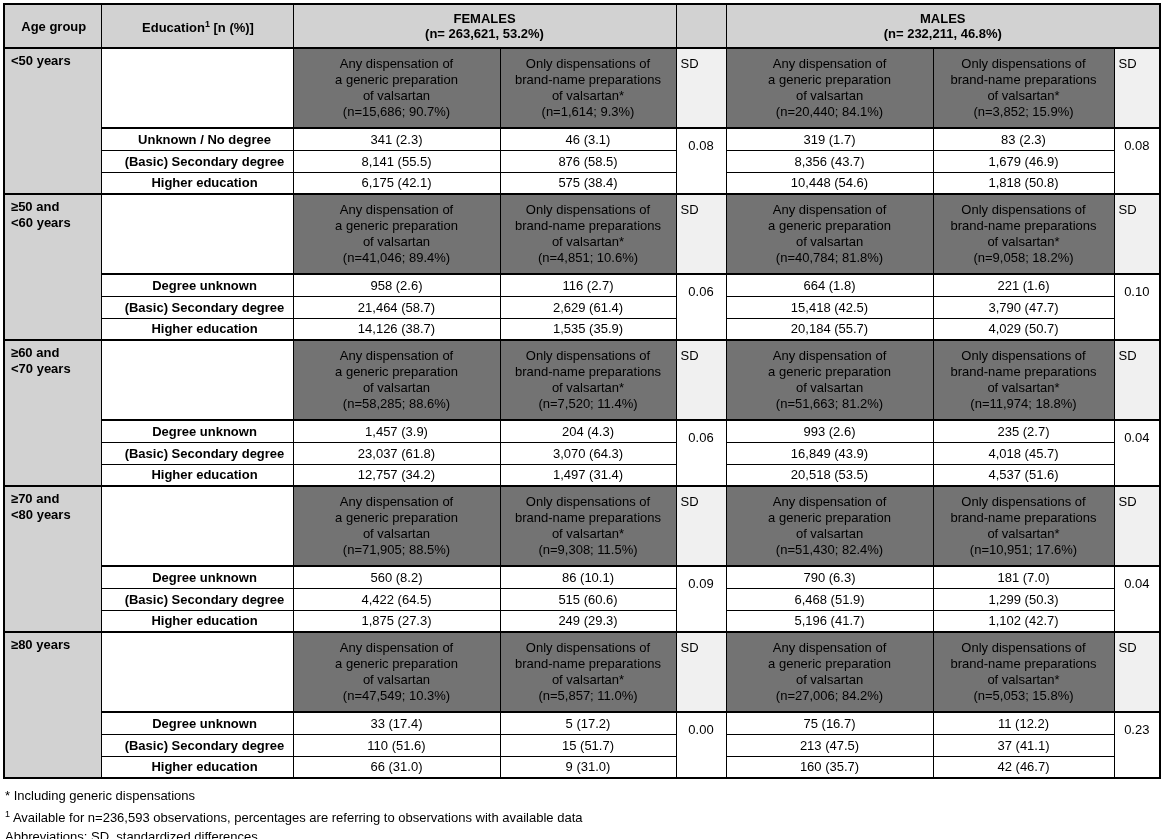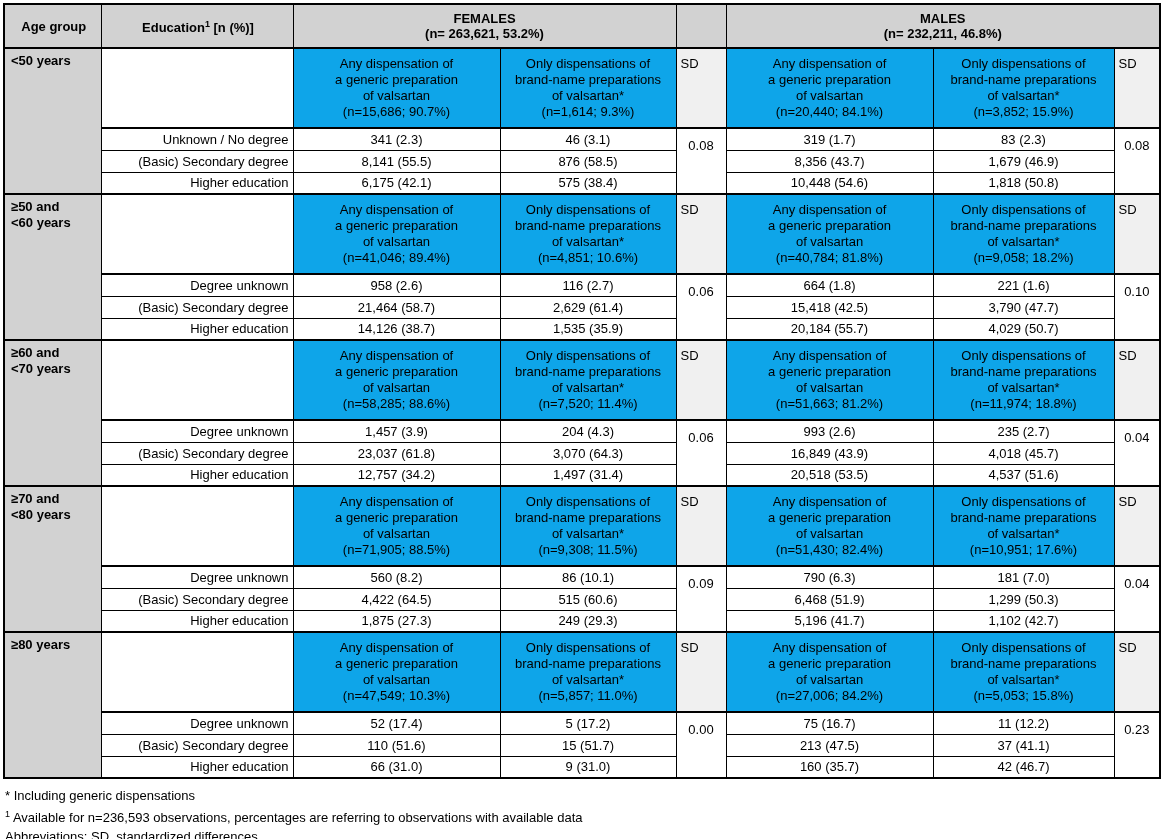--- a/index.html
+++ b/index.html
@@ -38,21 +38,21 @@
     font-weight: bold;
     text-align: center;
     border-bottom: 2px solid #000;
     line-height: 15px;
   }
   th.left-head { text-align: left; padding-left: 6px; }
   
   tr.subheader-row { height: 80px; }
   tr.subheader-row td { border-top: 2px solid #000; }
   td.sub-cell {
-    background: #0ea5e9;
+    background: #737373;
     text-align: center;
     line-height: 16px;
     font-weight: normal;
   }
   td.sd-head-cell {
     background: #f0f0f0;
     text-align: left;
     vertical-align: top;
     padding-top: 7px;
   }
@@ -63,22 +63,22 @@
     font-weight: bold;
     text-align: left;
     vertical-align: top;
     padding: 4px 4px 0 6px;
     line-height: 16px;
   }
   
   tr.data-row { height: 22px; }
   tr.data-row.first td { border-top: 2px solid #000; }
   td.edu-label-cell {
-    font-weight: normal;
-    text-align: right;
+    font-weight: bold;
+    text-align: center;
     padding-left: 19px;
   }
   td.value-cell { text-align: center; }
   td.sd-value-cell {
     text-align: center;
     vertical-align: top;
     padding-top: 9px;
   }
   sup { font-size: 9px; }
   
@@ -371,21 +371,21 @@
           <td class="sub-cell">
             <div>Only dispensations of</div>
             <div>brand-name preparations</div>
             <div>of valsartan*</div>
             <div>(n=5,053; 15.8%)</div>
           </td>
           <td class="sd-head-cell">SD</td>
         </tr>
         <tr class="data-row first">
           <td class="edu-label-cell">Degree unknown</td>
-          <td class="value-cell">52 (17.4)</td>
+          <td class="value-cell">33 (17.4)</td>
           <td class="value-cell">5 (17.2)</td>
           <td class="sd-value-cell" rowspan="3">0.00</td>
           <td class="value-cell">75 (16.7)</td>
           <td class="value-cell">11 (12.2)</td>
           <td class="sd-value-cell" rowspan="3">0.23</td>
         </tr>
         <tr class="data-row">
           <td class="edu-label-cell">(Basic) Secondary degree</td>
           <td class="value-cell">110 (51.6)</td>
           <td class="value-cell">15 (51.7)</td>

